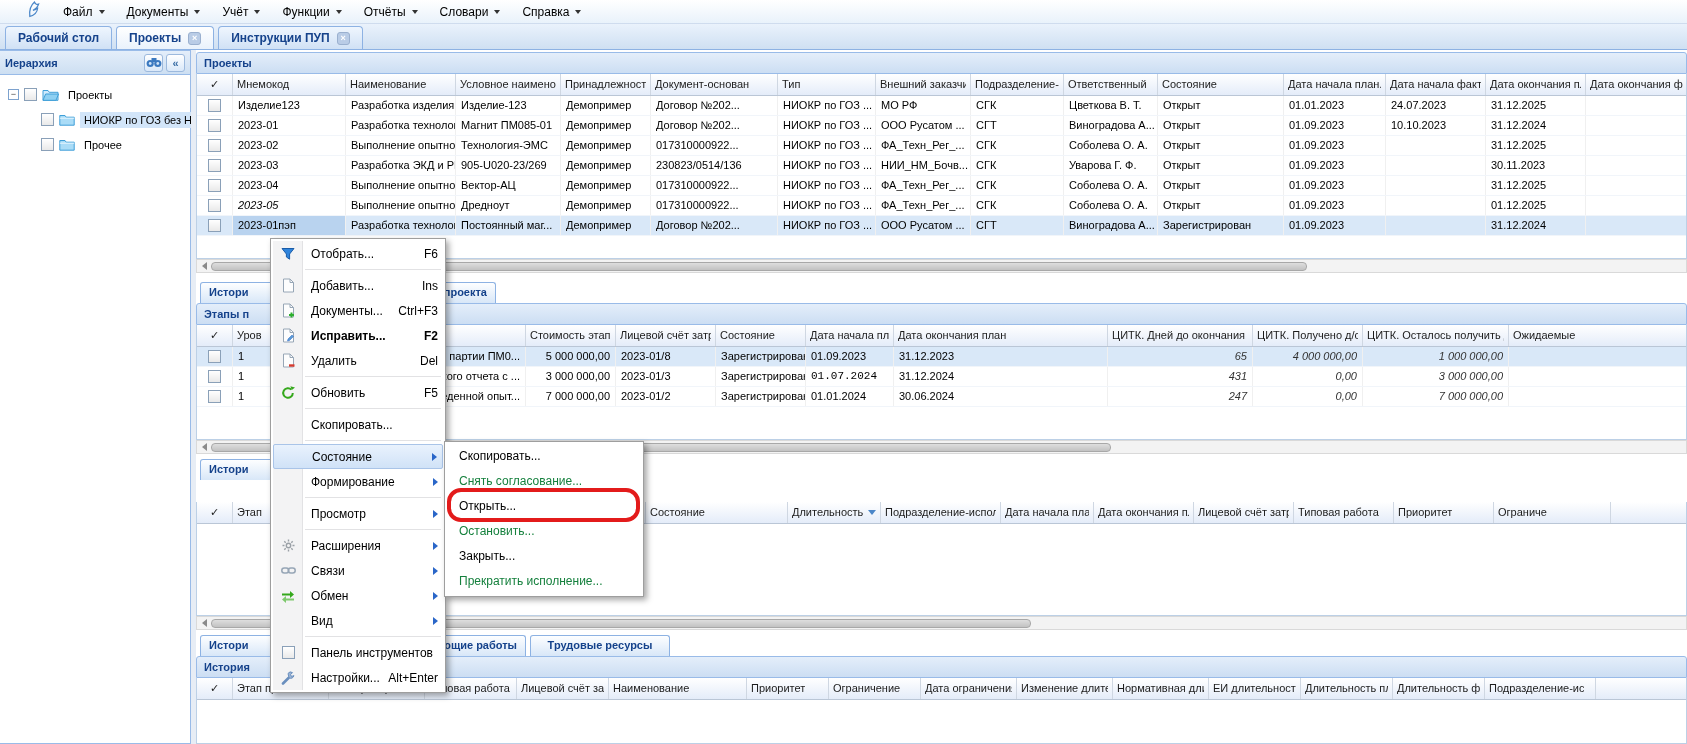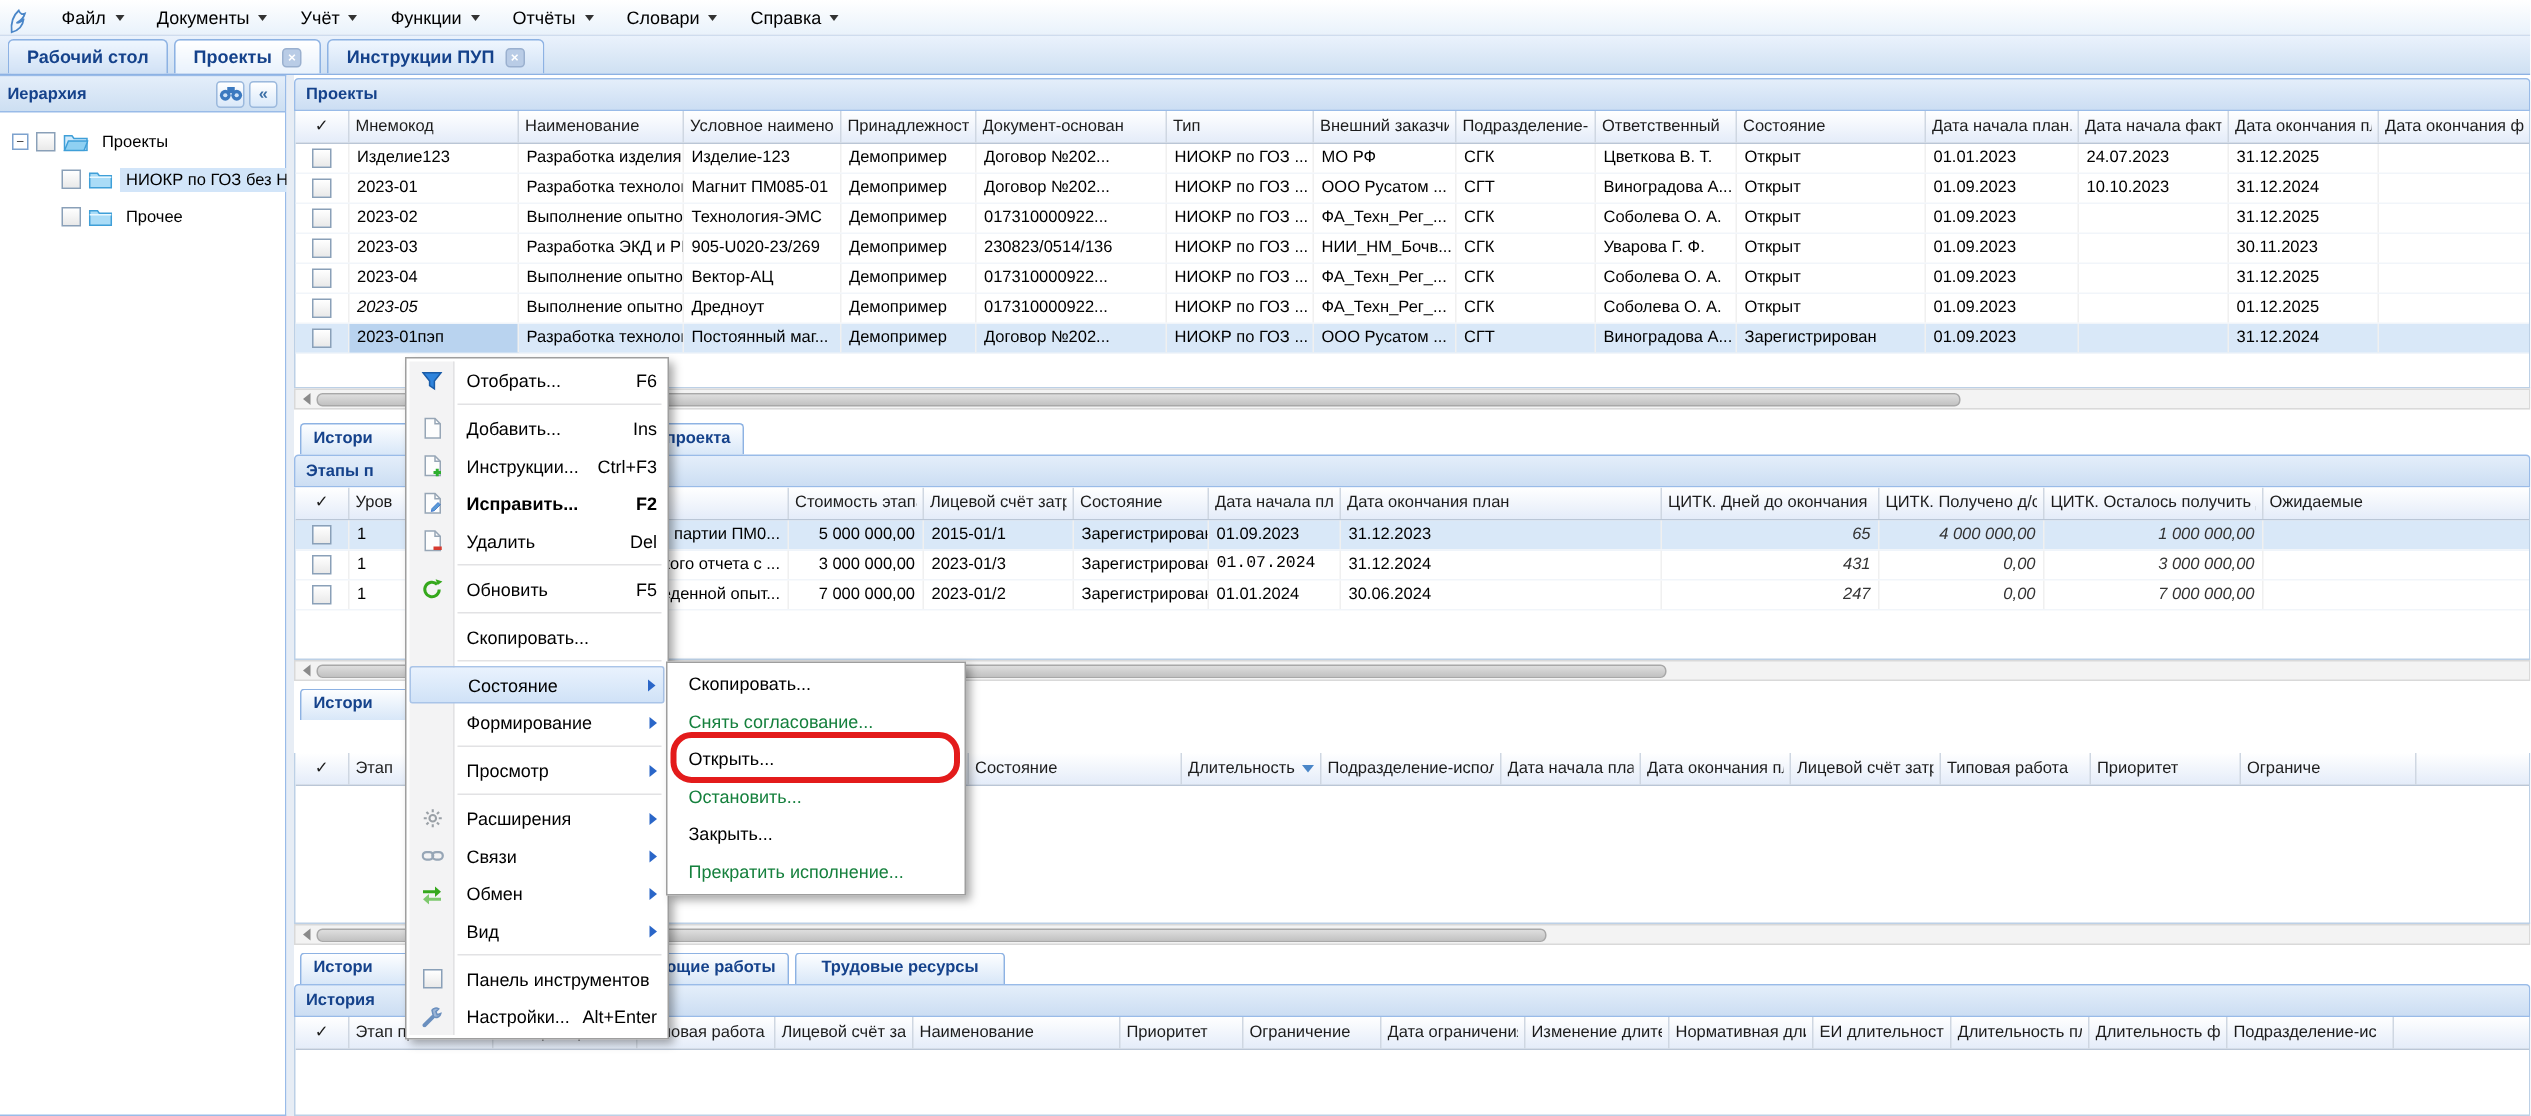--- a/index.html
+++ b/index.html
@@ -1,22 +1,22 @@
 <!DOCTYPE html>
 <html><head>
 <meta charset="utf-8">
 <style>
   html,body{margin:0;padding:0;background:#fff}
   .screen{position:relative;width:1687px;height:744px;overflow:hidden;background:#fff;
     font-family:"Liberation Sans","DejaVu Sans",sans-serif;font-size:11px;color:#000}
   .screen *{box-sizing:border-box}
 
   
-  .menubar{position:absolute;left:0;top:0;width:100%;height:24px;display:flex;align-items:flex-end;
-    background:linear-gradient(#ffffff,#e9f2fb);border-bottom:1px solid #cfdcee;padding-left:2px}
+  .menubar{position:absolute;left:0;top:0;width:100%;height:24px;display:flex;align-items:flex-start;
+    background:linear-gradient(#ffffff,#e9f2fb);border-bottom:1px solid #cfdcee;padding-left:24px}
   .logo{width:18px;height:18px;margin:0 8px 0 2px;display:flex;align-items:center}
   .mb-items{display:flex;height:100%}
   .mb-item{display:flex;align-items:center;gap:6px;padding:0 11px;font-size:12px;cursor:default}
   .dd{width:0;height:0;border-left:3.5px solid transparent;border-right:3.5px solid transparent;border-top:4px solid #333}
 
   
   .tabstrip{position:absolute;left:0;top:24px;width:100%;height:26px;display:flex;align-items:flex-end;gap:4px;
     background:linear-gradient(#eaf2fc,#cfe0f2);border-bottom:1px solid #8db2e3;padding:0 0 0 5px}
   .wtab{display:flex;align-items:center;gap:7px;height:23px;padding:0 12px;border:1px solid #8db2e3;border-bottom:none;
     border-radius:4px 4px 0 0;background:linear-gradient(#eff6fe,#d0e1f5);color:#15428b;font-weight:bold;font-size:12px}
@@ -440,21 +440,21 @@
           <span>Ожидаемые</span>
         </div>
       </div>
       <div class="g-row sel">
         <div class="g-cell c-c" style="width: 36px;">
           <span class="cb"></span>
         </div>
         <div class="g-cell" style="width: 46px;">1</div>
         <div class="g-cell num" style="width: 247px;">тной партии ПМ0...</div>
         <div class="g-cell num" style="width: 90px;">5 000 000,00</div>
-        <div class="g-cell" style="width: 100px;">2015-01/1</div>
+        <div class="g-cell" style="width: 100px;">2023-01/8</div>
         <div class="g-cell" style="width: 90px;">Зарегистрирован</div>
         <div class="g-cell" style="width: 88px;">01.09.2023</div>
         <div class="g-cell" style="width: 214px;">31.12.2023</div>
         <div class="g-cell num ital" style="width: 145px;">65</div>
         <div class="g-cell num ital" style="width: 110px;">4 000 000,00</div>
         <div class="g-cell num ital" style="width: 146px;">1 000 000,00</div>
         <div class="g-cell" style="width: 179px;"></div>
       </div>
       <div class="g-row">
         <div class="g-cell c-c" style="width: 36px;">
@@ -622,21 +622,21 @@
         <span class="sc">Ins</span>
       </div>
       <div class="mi">
         <span class="ico">
           <svg width="13" height="15" viewBox="0 0 13 15">
             <path d="M1.5 1h6.5l3.5 3.5V14h-10z" fill="#fdfdfd" stroke="#97a6b6"></path>
             <path d="M8 1v3.5h3.5" fill="none" stroke="#97a6b6"></path>
             <path d="M9.5 9.5v5M7 12h5" stroke="#2eaf2e" stroke-width="2"></path>
           </svg>
         </span>
-        <span class="lbl">Инструкции...</span>
+        <span class="lbl">Документы...</span>
         <span class="sc">Ctrl+F3</span>
       </div>
       <div class="mi bold">
         <span class="ico">
           <svg width="13" height="15" viewBox="0 0 13 15">
             <path d="M1.5 1h6.5l3.5 3.5V14h-10z" fill="#fdfdfd" stroke="#97a6b6"></path>
             <path d="M8 1v3.5h3.5" fill="none" stroke="#97a6b6"></path>
             <path d="M11.5 8.5L7.5 12.5l-2 .5.5-2 4-4z" fill="#5b9bd5" stroke="#2a66c8" stroke-width="0.5"></path>
           </svg>
         </span>

